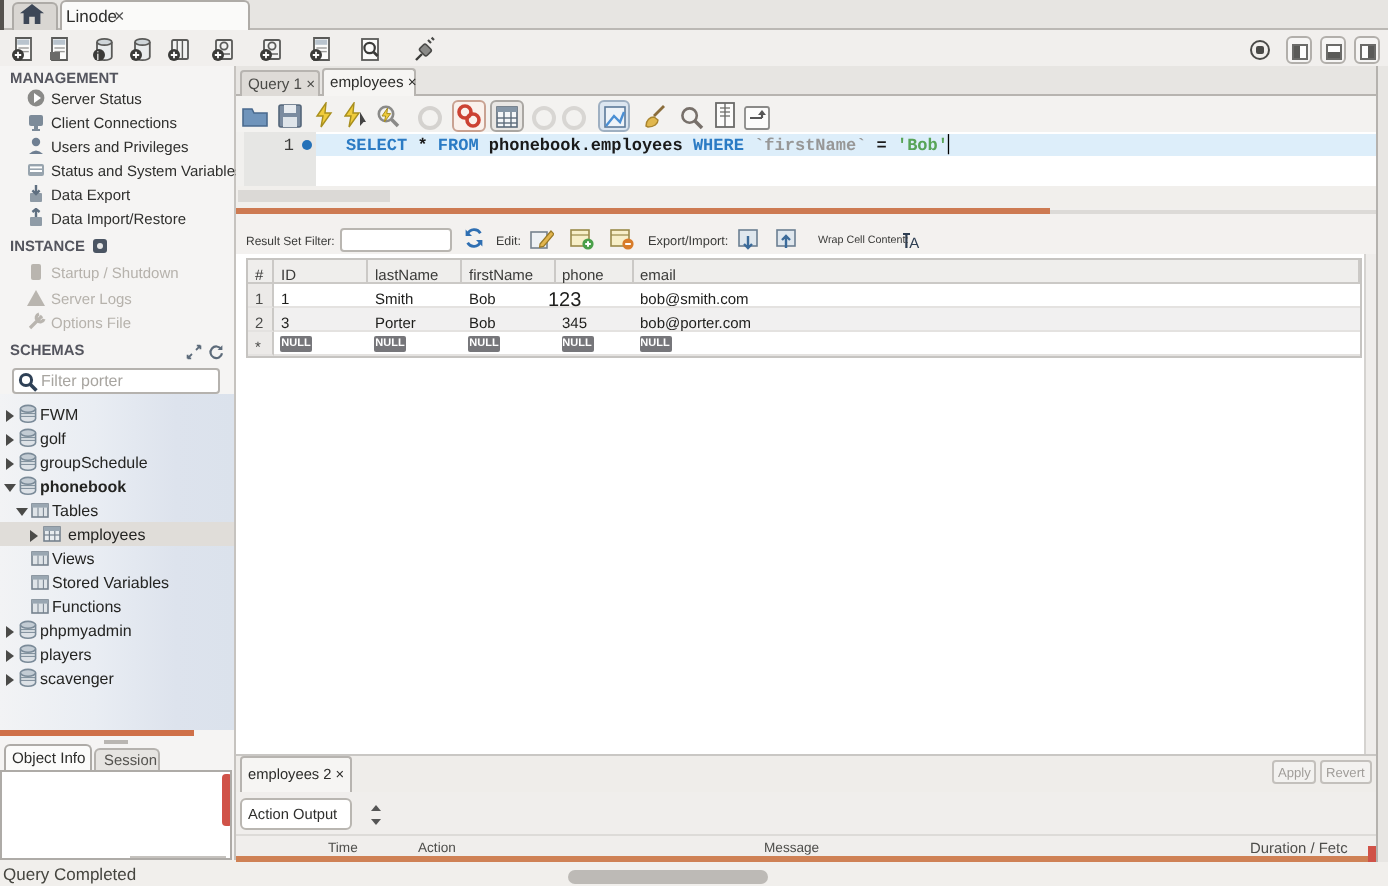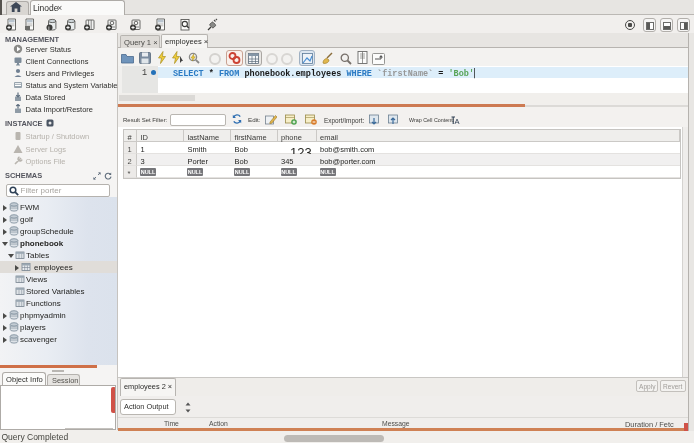--- a/index.html
+++ b/index.html
@@ -165,21 +165,21 @@
         <rect x="2" y="5" width="6" height="1" fill="#fff"></rect>
       </svg>
     </div>
     <div class="abs" style="left:25.5px;top:80.5px;font-size:7.5px;color:#2f2f2d;white-space:nowrap;">Status and System Variables</div>
     <div class="abs" style="left:13px;top:92px;width:10px;height:10px;">
       <svg width="10" height="10" viewBox="0 0 10 10">
         <rect x="2" y="4.5" width="6" height="4.5" rx="0.5" fill="#8f9ba6"></rect>
         <path d="M5 0.5 L5 5 M3.2 3.2 L5 5 L6.8 3.2" stroke="#5f6f80" stroke-width="1.2" fill="none"></path>
       </svg>
     </div>
-    <div class="abs" style="left:25.5px;top:92.5px;font-size:7.5px;color:#2f2f2d;white-space:nowrap;">Data Stored</div>
+    <div class="abs" style="left:25.5px;top:92.5px;font-size:7.5px;color:#2f2f2d;white-space:nowrap;">Data Export</div>
     <div class="abs" style="left:13px;top:104px;width:10px;height:10px;">
       <svg width="10" height="10" viewBox="0 0 10 10">
         <rect x="2" y="4.5" width="6" height="4.5" rx="0.5" fill="#8f9ba6"></rect>
         <path d="M5 4.5 L5 0.5 M3.2 2 L5 0.5 L6.8 2" stroke="#5f6f80" stroke-width="1.2" fill="none"></path>
       </svg>
     </div>
     <div class="abs" style="left:25.5px;top:104.5px;font-size:7.5px;color:#2f2f2d;white-space:nowrap;">Data Import/Restore</div>
   </div>
 
 <div class="abs sc" style="left:5px;top:119px;font-size:8px;font-weight:bold;color:#54555e;transform:scale(0.93);">INSTANCE</div>
@@ -569,21 +569,21 @@
     <div class="abs" style="left:320px;top:132.5px;font-size:7.5px;color:#3a3a38;">email</div>
     <div class="abs" style="left:123.5px;top:142px;width:13.5px;height:12px;background:#eceae8;border-right:1px solid #cbc9c6;border-bottom:1px solid #e4e2e0;"></div>
     <div class="abs" style="left:127.5px;top:144.5px;font-size:7.5px;color:#4a4a48;">1</div>
     <div class="abs" style="left:137px;top:142px;width:47px;height:12px;background:#ffffff;border-bottom:1px solid #e4e2e0;"></div>
     <div class="abs" style="left:140.5px;top:144.5px;font-size:7.5px;color:#1e1e1c;">1</div>
     <div class="abs" style="left:184px;top:142px;width:47px;height:12px;background:#ffffff;border-bottom:1px solid #e4e2e0;"></div>
     <div class="abs" style="left:187.5px;top:144.5px;font-size:7.5px;color:#1e1e1c;">Smith</div>
     <div class="abs" style="left:231px;top:142px;width:46.5px;height:12px;background:#ffffff;border-bottom:1px solid #e4e2e0;"></div>
     <div class="abs" style="left:234.5px;top:144.5px;font-size:7.5px;color:#1e1e1c;">Bob</div>
     <div class="abs" style="left:277.5px;top:142px;width:39px;height:12px;background:#ffffff;border-bottom:1px solid #e4e2e0;"></div>
-    <div class="abs" style="left:290px;top:144.5px;font-size:13px;color:#1e1e1c;">123</div>
+    <div class="abs" style="left:274px;top:144.5px;font-size:10px;color:#1e1e1c;">123</div>
     <div class="abs" style="left:316.5px;top:142px;width:363px;height:12px;background:#ffffff;border-bottom:1px solid #e4e2e0;"></div>
     <div class="abs" style="left:320px;top:144.5px;font-size:7.5px;color:#1e1e1c;">bob@smith.com</div>
     <div class="abs" style="left:123.5px;top:154px;width:13.5px;height:12px;background:#eceae8;border-right:1px solid #cbc9c6;border-bottom:1px solid #e4e2e0;"></div>
     <div class="abs" style="left:127.5px;top:156.5px;font-size:7.5px;color:#4a4a48;">2</div>
     <div class="abs" style="left:137px;top:154px;width:47px;height:12px;background:#f1f0f0;border-bottom:1px solid #e4e2e0;"></div>
     <div class="abs" style="left:140.5px;top:156.5px;font-size:7.5px;color:#1e1e1c;">3</div>
     <div class="abs" style="left:184px;top:154px;width:47px;height:12px;background:#f1f0f0;border-bottom:1px solid #e4e2e0;"></div>
     <div class="abs" style="left:187.5px;top:156.5px;font-size:7.5px;color:#1e1e1c;">Porter</div>
     <div class="abs" style="left:231px;top:154px;width:46.5px;height:12px;background:#f1f0f0;border-bottom:1px solid #e4e2e0;"></div>
     <div class="abs" style="left:234.5px;top:156.5px;font-size:7.5px;color:#1e1e1c;">Bob</div>

